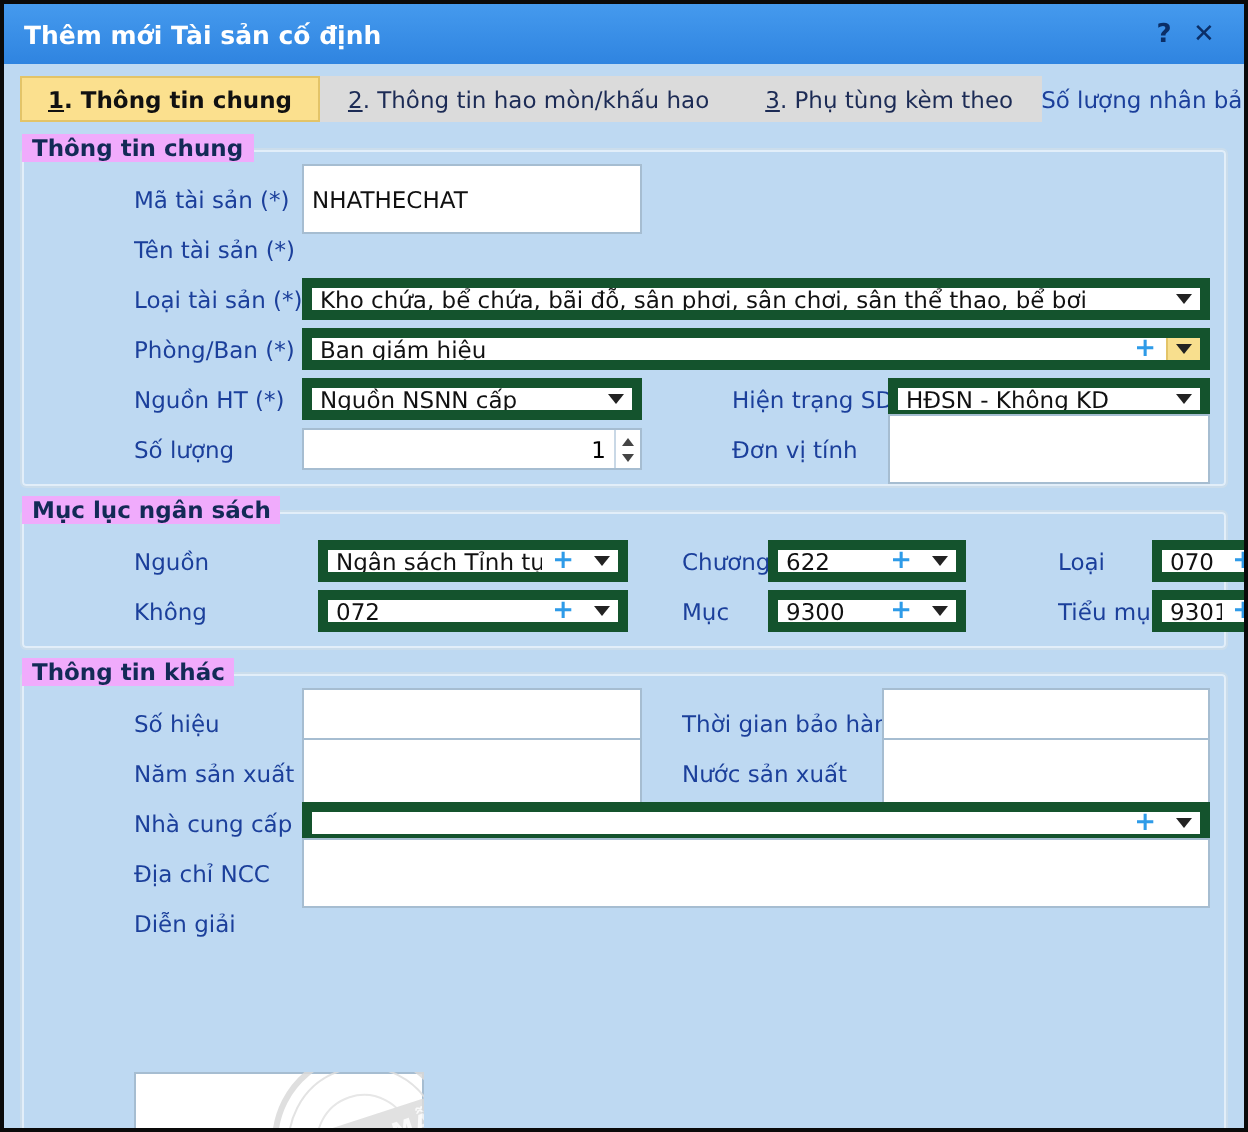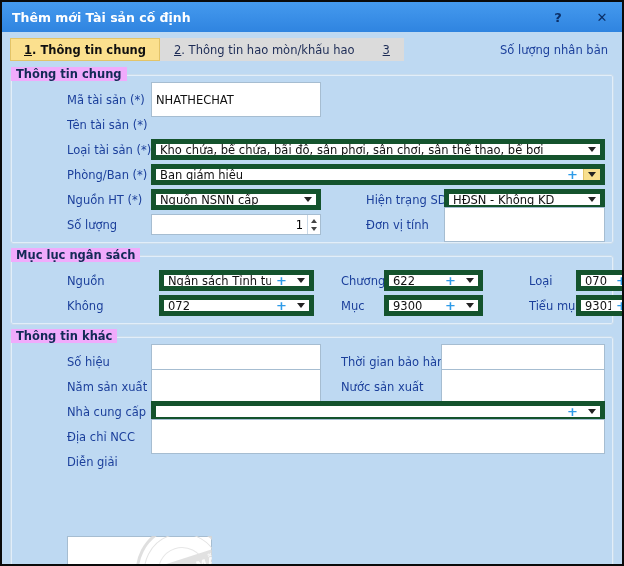--- a/index.html
+++ b/index.html
@@ -5,21 +5,21 @@
   * { box-sizing: border-box; margin: 0; padding: 0; }
   html,body { background:#fff; }
   body { font-family:"DejaVu Sans","Liberation Sans",sans-serif; font-size:11.5px; color:#111; }
 
   .window{
     width:624px; height:566px; border:2px solid #0a0a0a; background:#BED9F2;
     display:flex; flex-direction:column; overflow:hidden;
   }
   .titlebar{
     height:30px; background:linear-gradient(#459AEE,#2F84E0);
-    display:flex; align-items:center; padding:0 10px; flex:0 0 auto;gap:24px;
+    display:flex; align-items:center; padding:0 10px; flex:0 0 auto;
   }
   .titlebar .title{ color:#fff; font-weight:bold; font-size:12.5px; flex:1; }
   .tb-btn{ color:#0B2E66; font-weight:bold; font-size:13px; width:20px; text-align:center; cursor:default; }
 
   .tabrow{ display:flex; align-items:center; padding:6px 8px 2px 8px; flex:0 0 auto; }
   .tab{ height:23px; display:flex; align-items:center; padding:0 13px; font-size:11.5px; color:#1c2b55; white-space:nowrap; }
   .tab.active{ background:#FBE08E; border:1px solid #E3C468; font-weight:bold; color:#111; }
   .tab.inactive{ background:#DBDBDB; border:1px solid #DBDBDB; }
   .clone-box{ margin-left:auto; display:flex; align-items:center; }
   .clone-box .clone-label{ color:#1B3F9B; margin-right:6px; white-space:nowrap; }
@@ -118,20 +118,21 @@
     <div class="tab active">
       <u>1</u>
         <span>. Thông tin chung</span>
     </div>
     <div class="tab inactive">
       <u>2</u>
         <span>. Thông tin hao mòn/khấu hao</span>
     </div>
     <div class="tab inactive">
       <u>3</u>
+        <span>. Phụ tùng kèm theo</span>
     </div>
     <div class="clone-box">
       <span class="clone-label">Số lượng nhân bản</span>
 
     </div>
   </div>
 
   <div class="group">
     <div class="group-title">Thông tin chung</div>
 

